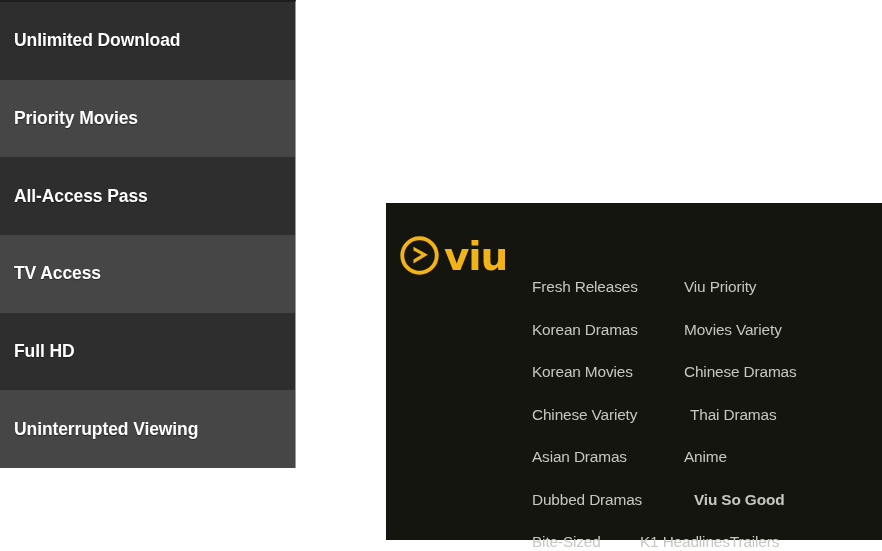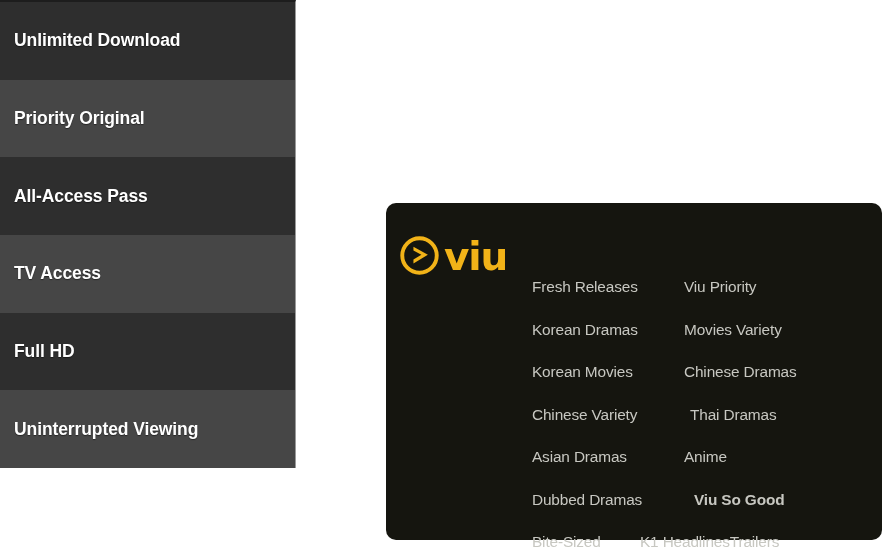--- a/index.html
+++ b/index.html
@@ -46,21 +46,20 @@
   
   #viu-footer-panel{
     position:absolute;
     left:386px; top:203px;
     width:496px; height:337px;
     background:#15150f;
     box-sizing:border-box;
     display:flex;
     flex-direction:row;
     padding:28px 0 0 0;
-    border-radius:10px;
   }
 
   
   #viu-logo{
     width:146px;
     flex:0 0 146px;
     padding-left:13px;
     box-sizing:border-box;
     display:flex;
     align-items:flex-start;
@@ -124,21 +123,21 @@
 </head>
 <body>
 
 <div id="benefits-sidebar">
 
   <div class="benefit-row shade-dark">
     <span class="benefit-label">Unlimited Download</span>
   </div>
 
   <div class="benefit-row shade-light">
-    <span class="benefit-label">Priority Original</span>
+    <span class="benefit-label">Priority Movies</span>
   </div>
 
   <div class="benefit-row shade-dark">
     <span class="benefit-label">All-Access Pass</span>
   </div>
 
   <div class="benefit-row shade-light">
     <span class="benefit-label">TV Access</span>
   </div>
 

